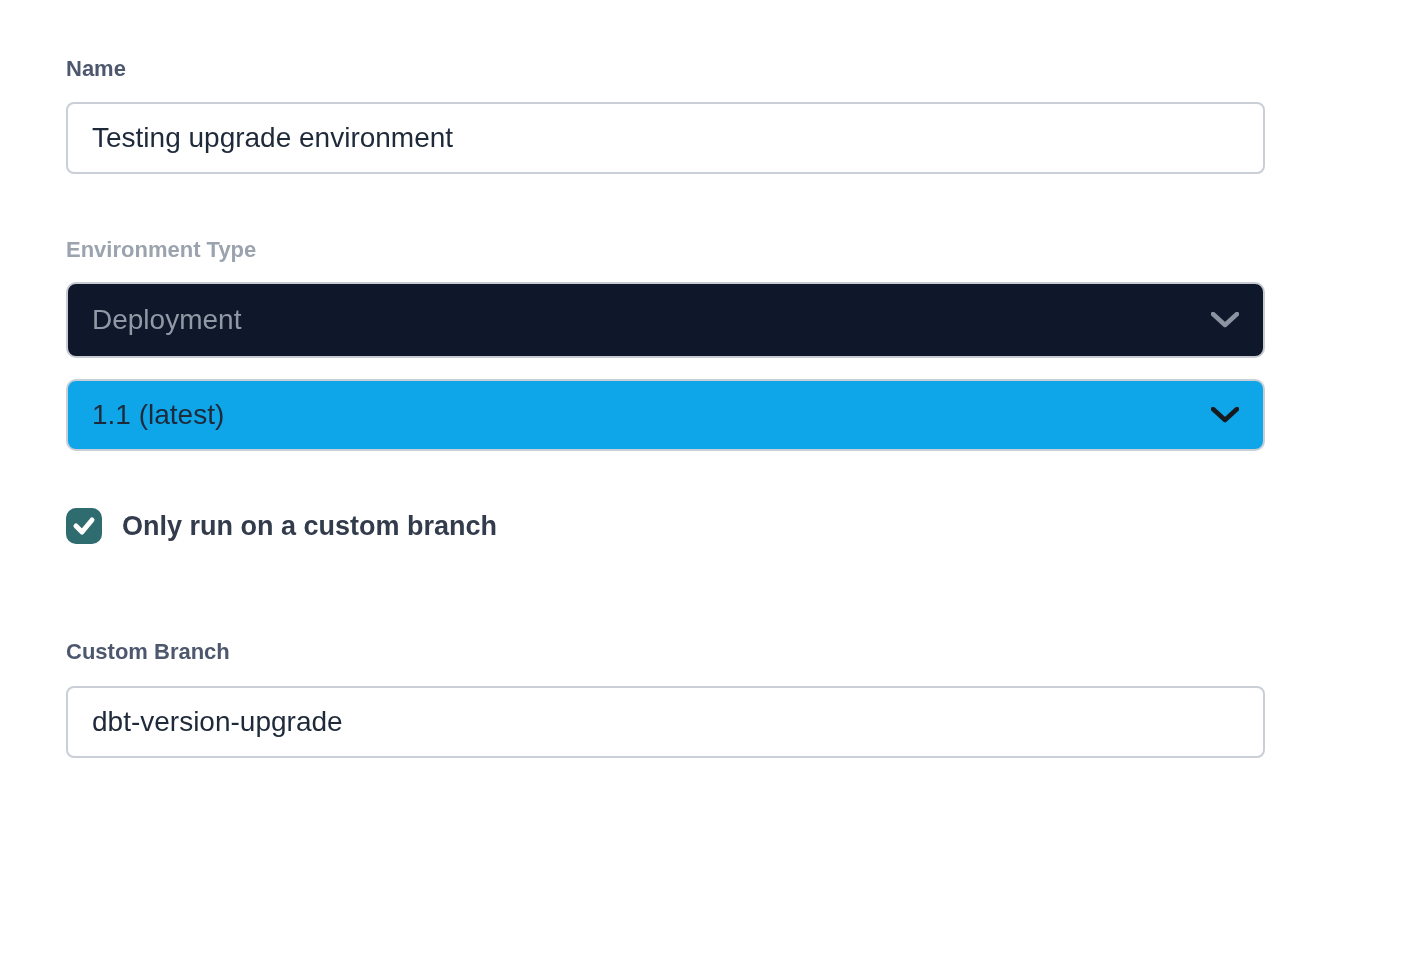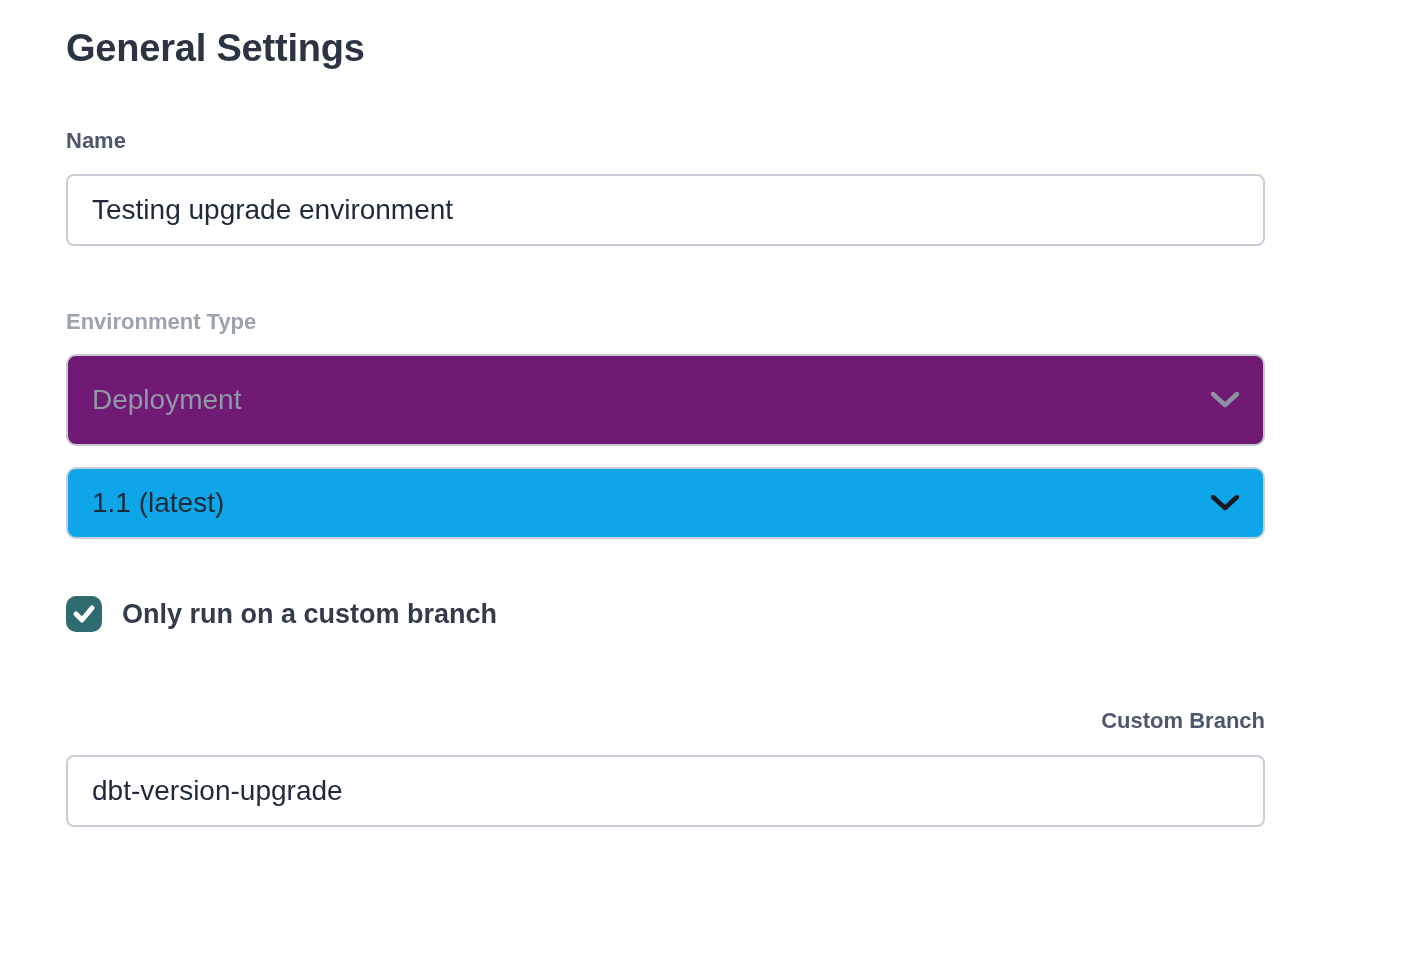--- a/index.html
+++ b/index.html
@@ -31,21 +31,21 @@
     line-height: 26px;
     font-weight: 700;
     color: #4d586e;
   }
   .field-label.disabled {
     color: #9ba3af;
   }
   .label-name    { margin-top: 56px; }
   .label-env     { margin-top: 63px; }
   .label-version { margin-top: 64px; }
-  .label-branch  { margin-top: 76px; text-align: right; }
+  .label-branch  { margin-top: 95px; }
 
   .text-input {
     box-sizing: border-box;
     display: block;
     width: 100%;
     height: 72px;
     margin-top: 20px;
     border: 2px solid #c9ced7;
     border-radius: 8px;
     padding: 0 24px;
@@ -67,23 +67,23 @@
     border-radius: 10px;
     display: flex;
     align-items: center;
     padding: 0 70px 0 24px;
     font-size: 28px;
     color: #1e2a3a;
     background: #0ea5e9;
     cursor: pointer;
   }
   .select.disabled {
-    height: 92px;
+    height: 76px;
     margin-top: 19px;
-    background: #701a75;
+    background: #0f172a;
     border-color: #c8ccd2;
     color: #9099a5;
     cursor: default;
   }
   .chevron {
     position: absolute;
     right: 24px;
     top: 50%;
     transform: translateY(-50%);
     display: flex;
@@ -121,21 +121,20 @@
     font-weight: 700;
     color: #333c4c;
     cursor: pointer;
   }
 </style>
 </head>
 <body>
 
 <div class="container">
 
-  <h1 class="page-title">General Settings</h1>
 
   <label class="field-label label-name">Name</label>
   <input class="text-input" type="text" value="Testing upgrade environment" style="">
 
   <label class="field-label disabled label-env">Environment Type</label>
   <div class="select disabled">
     <span>Deployment</span>
     <span class="chevron">
       <svg width="28" height="16" viewBox="0 0 28 16">
           <polyline points="2,2 14,13 26,2" fill="none" stroke="currentColor" stroke-width="4.5" stroke-linecap="round" stroke-linejoin="round"></polyline>

